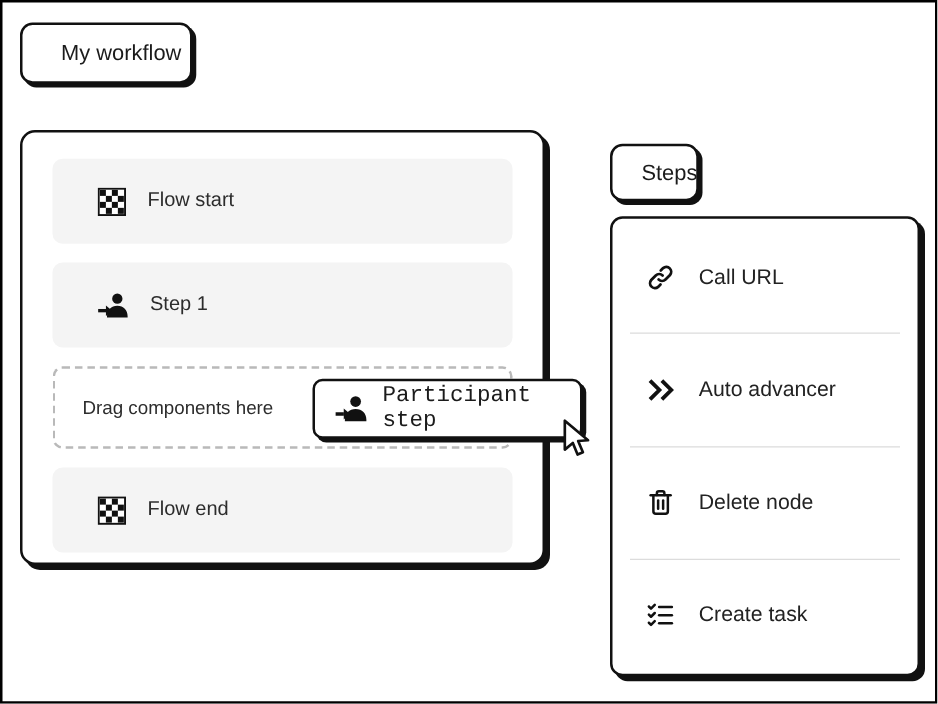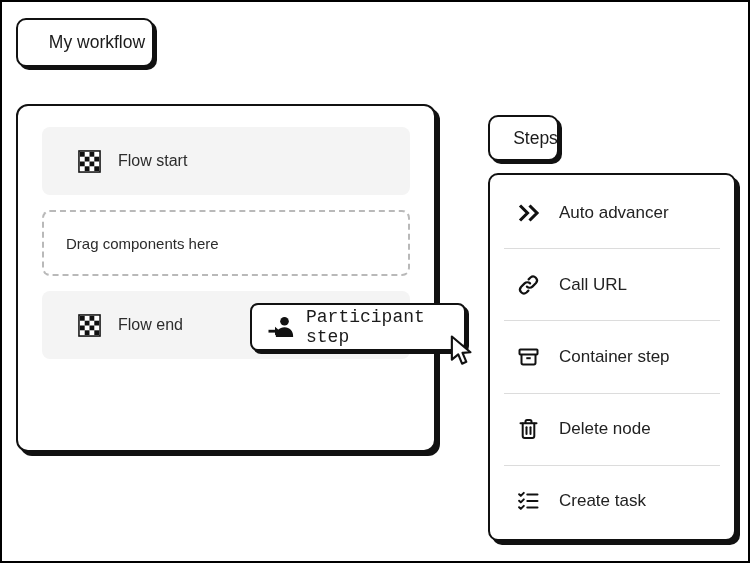--- a/index.html
+++ b/index.html
@@ -122,20 +122,33 @@
             <rect x="2" y="12" width="5" height="5"></rect>
               <rect x="12" y="12" width="5" height="5"></rect>
             <rect x="7" y="17" width="5" height="5"></rect>
               <rect x="17" y="17" width="5" height="5"></rect>
           </g>
         </svg>
       </span>
       <span>Flow start</span>
     </div>
 
+    <div class="flow-node">
+      <span class="icon">
+        <svg width="25" height="23" viewBox="0 0 26 24">
+          <g fill="#111111">
+            <circle cx="16.5" cy="6.2" r="4.3"></circle>
+            <path d="M16.5 12.2c-5.2 0-8.6 3.6-8.6 8.6V22h17.2v-1.2c0-5-3.4-8.6-8.6-8.6Z"></path>
+            <rect x="0.5" y="14.8" width="6.6" height="2.8"></rect>
+            <polygon points="7,11.8 12.2,16.2 7,20.6"></polygon>
+          </g>
+        </svg>
+      </span>
+      <span>Step 1</span>
+    </div>
 
     <div class="dropzone">
       <span>Drag components here</span>
     </div>
 
     <div class="flow-node">
       <span class="icon">
         <svg width="23" height="23" viewBox="0 0 24 24">
           <rect x="1" y="1" width="22" height="22" fill="#ffffff" stroke="#111111" stroke-width="1.6"></rect>
           <g fill="#111111">
@@ -176,48 +189,38 @@
   </div>
 
   <div class="badge badge-steps">
     <span>Steps</span>
   </div>
 
   <div class="steps-panel">
 
     <div class="step-item">
       <span class="icon">
+        <svg width="25" height="24" viewBox="0 0 24 24" fill="none" stroke="#111111" stroke-width="2.2" stroke-linecap="round">
+          <path d="M10.4 13.6 a3.9 3.9 0 0 0 5.5 0 l3.6 -3.6 a3.9 3.9 0 0 0 -5.5 -5.5 l-1.9 1.9"></path>
+          <path d="M13.6 10.4 a3.9 3.9 0 0 0 -5.5 0 l-3.6 3.6 a3.9 3.9 0 0 0 5.5 5.5 l1.9 -1.9"></path>
+        </svg>
+      </span>
+      <span>Call URL</span>
+    </div>
+
+    <div class="step-item">
+      <span class="icon">
         <svg width="25" height="24" viewBox="0 0 24 24" fill="none" stroke="#111111" stroke-width="3.1">
           <path d="M3.5 4.5 L11 12 L3.5 19.5"></path>
           <path d="M13 4.5 L20.5 12 L13 19.5"></path>
         </svg>
       </span>
       <span>Auto advancer</span>
     </div>
 
-    <div class="step-item">
-      <span class="icon">
-        <svg width="25" height="24" viewBox="0 0 24 24" fill="none" stroke="#111111" stroke-width="2.2" stroke-linecap="round">
-          <path d="M10.4 13.6 a3.9 3.9 0 0 0 5.5 0 l3.6 -3.6 a3.9 3.9 0 0 0 -5.5 -5.5 l-1.9 1.9"></path>
-          <path d="M13.6 10.4 a3.9 3.9 0 0 0 -5.5 0 l-3.6 3.6 a3.9 3.9 0 0 0 5.5 5.5 l1.9 -1.9"></path>
-        </svg>
-      </span>
-      <span>Call URL</span>
-    </div>
-
-    <div class="step-item">
-      <span class="icon">
-        <svg width="25" height="24" viewBox="0 0 24 24" fill="none" stroke="#111111" stroke-width="2">
-          <rect x="3" y="4.5" width="18" height="5" rx="0.8"></rect>
-          <path d="M5 9.5 V17.8 a1.6 1.6 0 0 0 1.6 1.6 h10.8 a1.6 1.6 0 0 0 1.6 -1.6 V9.5"></path>
-          <line x1="9.8" y1="13.2" x2="14.2" y2="13.2"></line>
-        </svg>
-      </span>
-      <span>Container step</span>
-    </div>
 
     <div class="step-item">
       <span class="icon">
         <svg width="25" height="24" viewBox="0 0 24 24" fill="none" stroke="#111111" stroke-width="2" stroke-linecap="round">
           <line x1="4" y1="6.2" x2="20" y2="6.2"></line>
           <path d="M9 6 V4.6 a1.6 1.6 0 0 1 1.6 -1.6 h2.8 a1.6 1.6 0 0 1 1.6 1.6 V6"></path>
           <path d="M6.2 6.4 V18.9 a2 2 0 0 0 2 2 h7.6 a2 2 0 0 0 2 -2 V6.4"></path>
           <line x1="10" y1="10.3" x2="10" y2="17"></line>
           <line x1="14" y1="10.3" x2="14" y2="17"></line>
         </svg>

